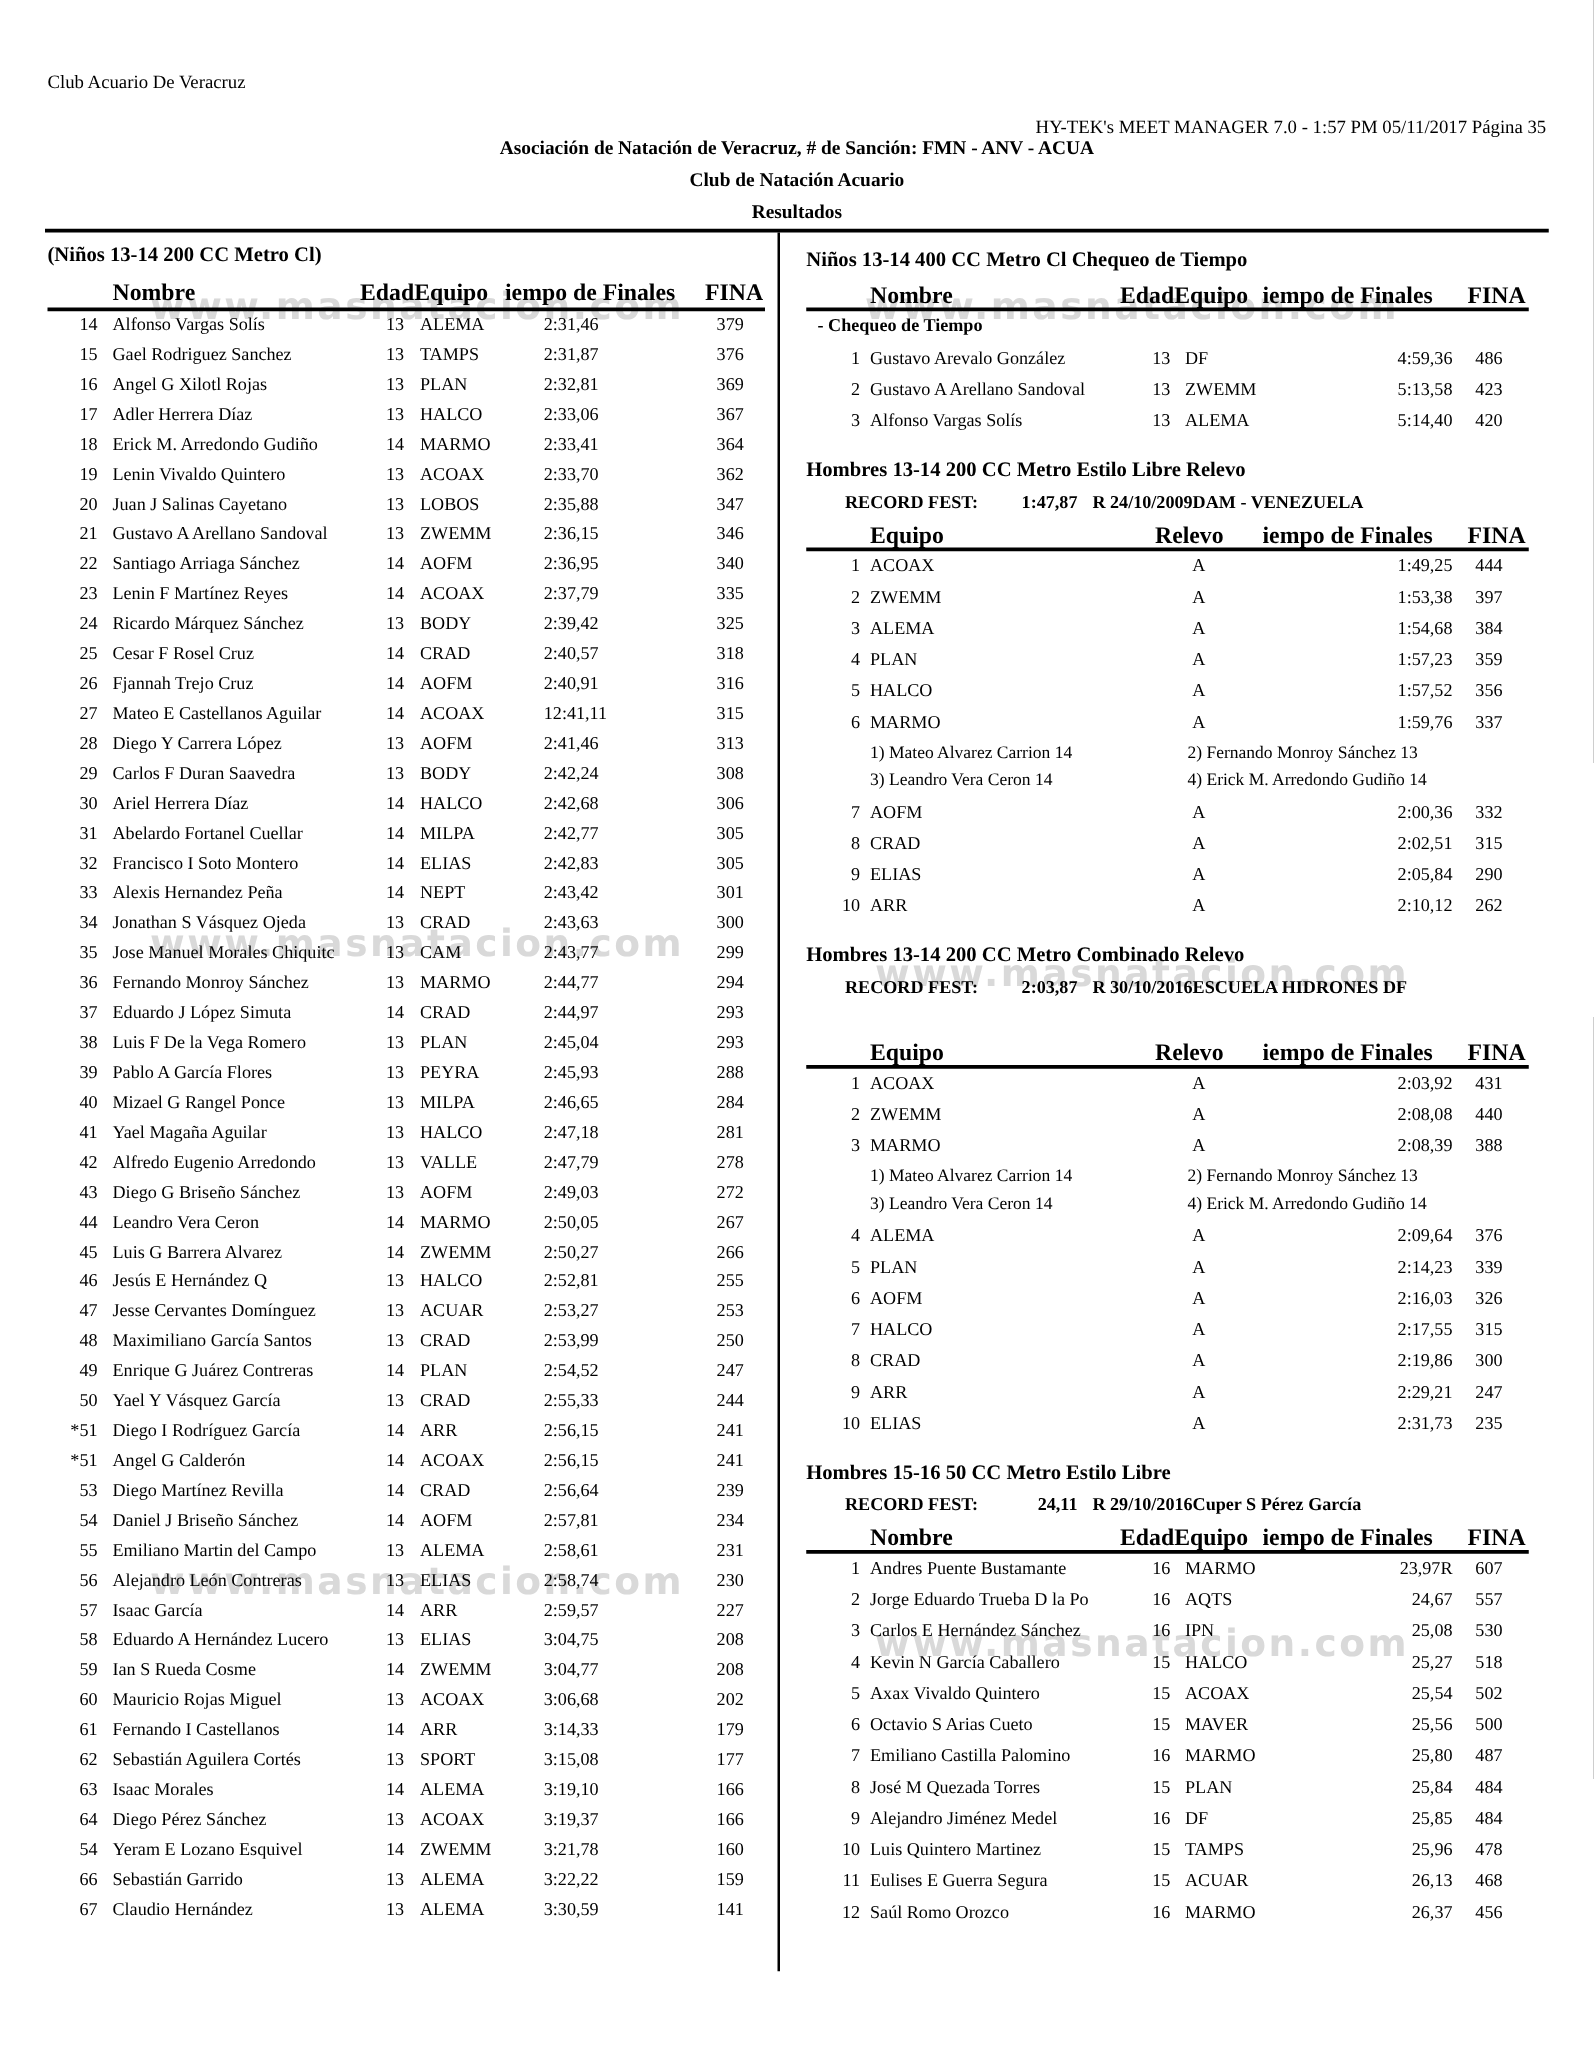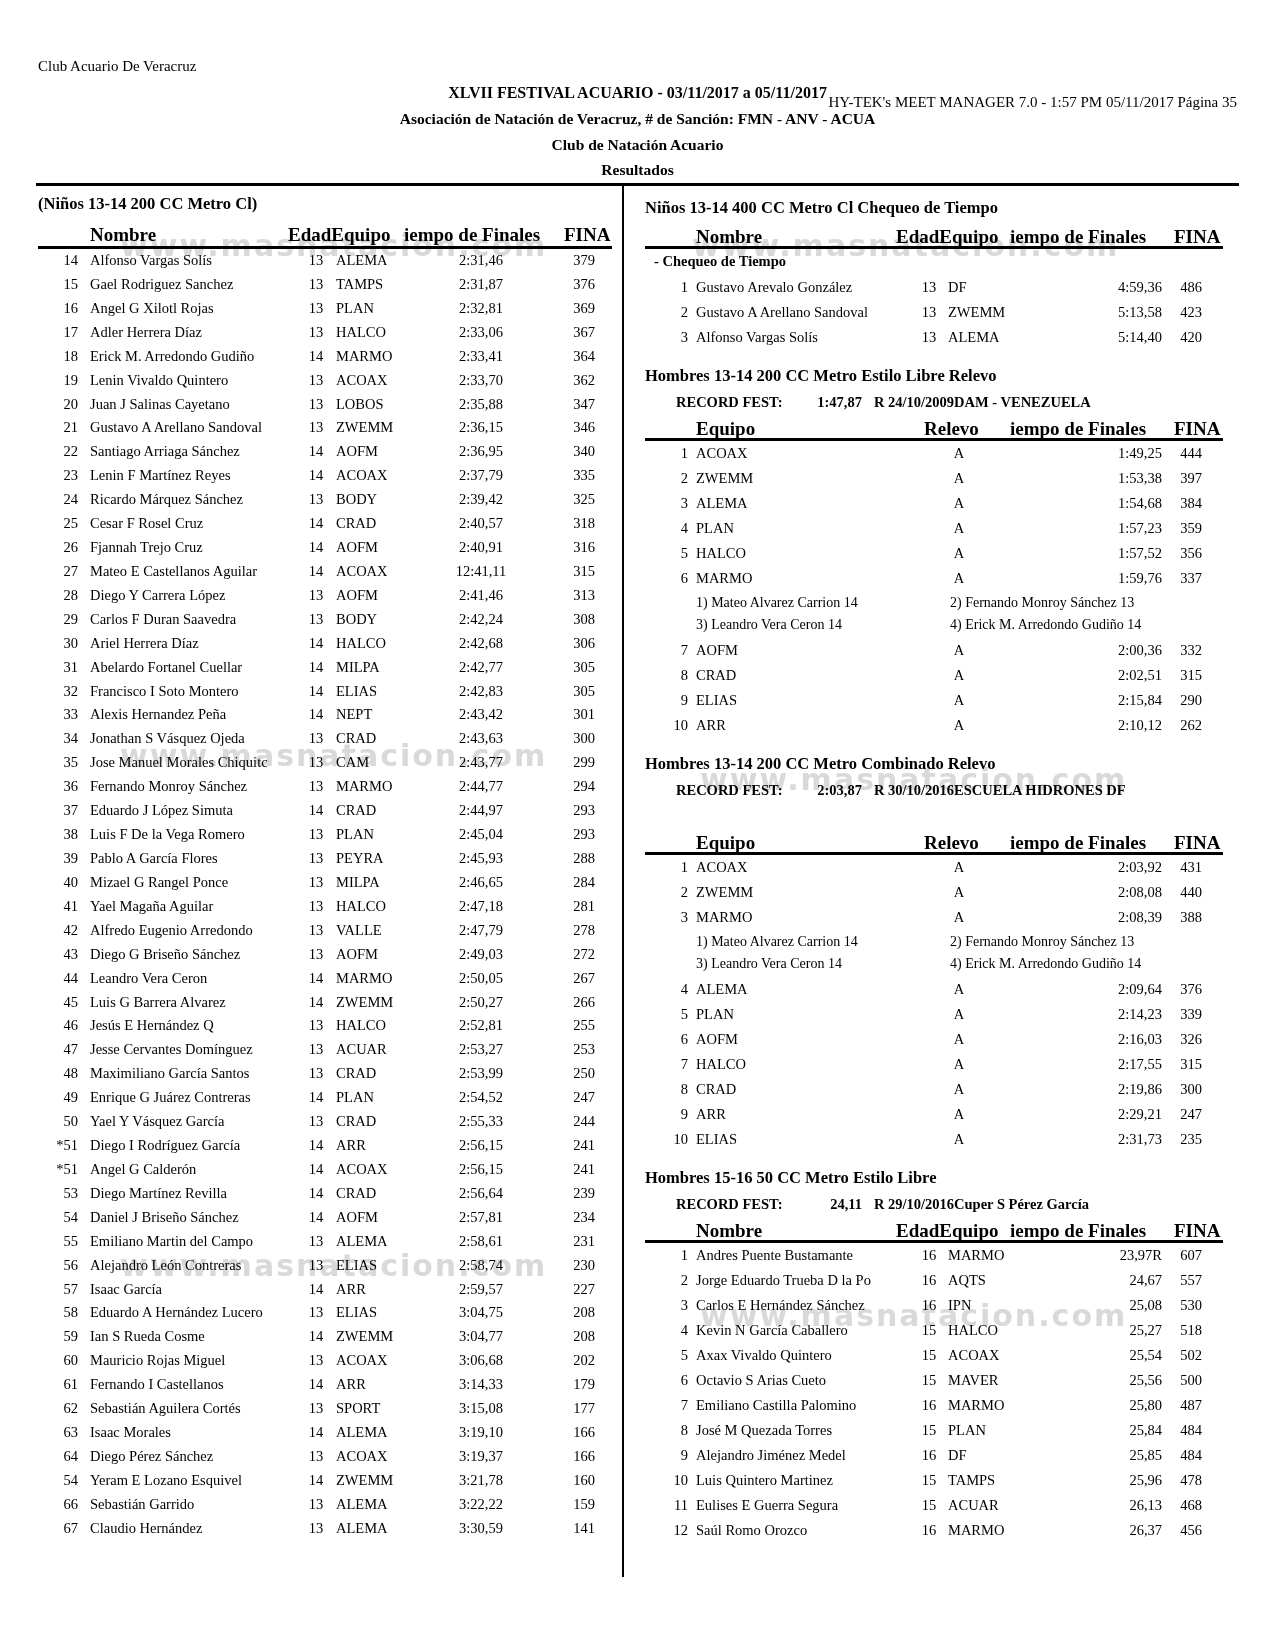--- a/index.html
+++ b/index.html
@@ -16,21 +16,21 @@
   .row{position:absolute;left:0;height:24px;width:100%;font-size:14.5px;white-space:nowrap;}
   .cell{position:absolute;top:0;white-space:nowrap;}
   .hdrrow{font-weight:bold;font-size:19px;}
   .title{position:absolute;left:0;font-weight:bold;font-size:16.5px;white-space:nowrap;}
   .hline{position:absolute;left:0;height:3px;background:#000;}
   
   .lc-rank{left:0;width:40px;text-align:right;}
   .lc-name{left:52px;}
   .lc-age{left:263px;width:30px;text-align:center;}
   .lc-team{left:298px;}
-  .lc-time{left:380px;width:126px;text-align:center;}
+  .lc-time{left:397px;width:126px;text-align:left;}
   .lc-fina{left:505px;width:52px;text-align:right;}
   .lh-name{left:52px;}
   .lh-ae{left:250px;}
   .lh-tf{left:366px;}
   .lh-fina{left:526px;}
   
   .rc-rank{left:0;width:43px;text-align:right;}
   .rc-name{left:51px;}
   .rc-age{left:269px;width:30px;text-align:center;}
   .rc-team{left:303px;}
@@ -58,21 +58,20 @@
 
   <div class="wm" style="left:120px;top:228px;">www.masnatacion.com</div>
   <div class="wm" style="left:692px;top:228px;">www.masnatacion.com</div>
   <div class="wm" style="left:120px;top:738px;">www.masnatacion.com</div>
   <div class="wm" style="left:700px;top:762px;">www.masnatacion.com</div>
   <div class="wm" style="left:120px;top:1248px;">www.masnatacion.com</div>
   <div class="wm" style="left:700px;top:1298px;">www.masnatacion.com</div>
 
   <div class="abs" style="left:38px;top:58px;font-size:15px;">Club Acuario De Veracruz</div>
   <div class="abs" style="right:38px;top:58px;font-size:15px;margin-top:36px;">HY-TEK's MEET MANAGER 7.0 - 1:57 PM  05/11/2017  Página 35</div>
-  <div class="abs ctr b" style="top:84px;font-size:16px;">XLVII  FESTIVAL ACUARIO - 03/11/2017 a 05/11/2017</div>
   <div class="abs ctr b" style="top:110px;font-size:15.5px;">Asociación de Natación de Veracruz, # de Sanción: FMN - ANV - ACUA</div>
   <div class="abs ctr b" style="top:136px;font-size:15.5px;">Club de Natación Acuario</div>
   <div class="abs ctr b" style="top:161px;font-size:15.5px;">Resultados</div>
   <div class="rule" style="left:36px;top:183px;width:1203px;height:3px;"></div>
   <div class="rule" style="left:622px;top:186px;width:2px;height:1391px;"></div>
 
   <div class="col-left">
     <div class="title" style="top:194px;">(Niños 13-14 200 CC Metro Cl)</div>
     <div class="row hdrrow" style="top:224px;">
       <span class="cell lh-name">Nombre</span>
@@ -626,21 +625,21 @@
         <span class="cell rc-rank">8</span>
         <span class="cell rc-team rh-team">CRAD</span>
         <span class="cell rc-relay">A</span>
         <span class="cell rc-time">2:02,51</span>
         <span class="cell rc-fina">315</span>
       </div>
       <div class="row" style="top: 692px;">
         <span class="cell rc-rank">9</span>
         <span class="cell rc-team rh-team">ELIAS</span>
         <span class="cell rc-relay">A</span>
-        <span class="cell rc-time">2:15,84</span>
+        <span class="cell rc-time">2:05,84</span>
         <span class="cell rc-fina">290</span>
       </div>
       <div class="row" style="top: 717px;">
         <span class="cell rc-rank">10</span>
         <span class="cell rc-team rh-team">ARR</span>
         <span class="cell rc-relay">A</span>
         <span class="cell rc-time">2:10,12</span>
         <span class="cell rc-fina">262</span>
       </div>
       <div class="title" style="top: 754px;">Hombres 13-14 200 CC Metro Combinado Relevo</div>

